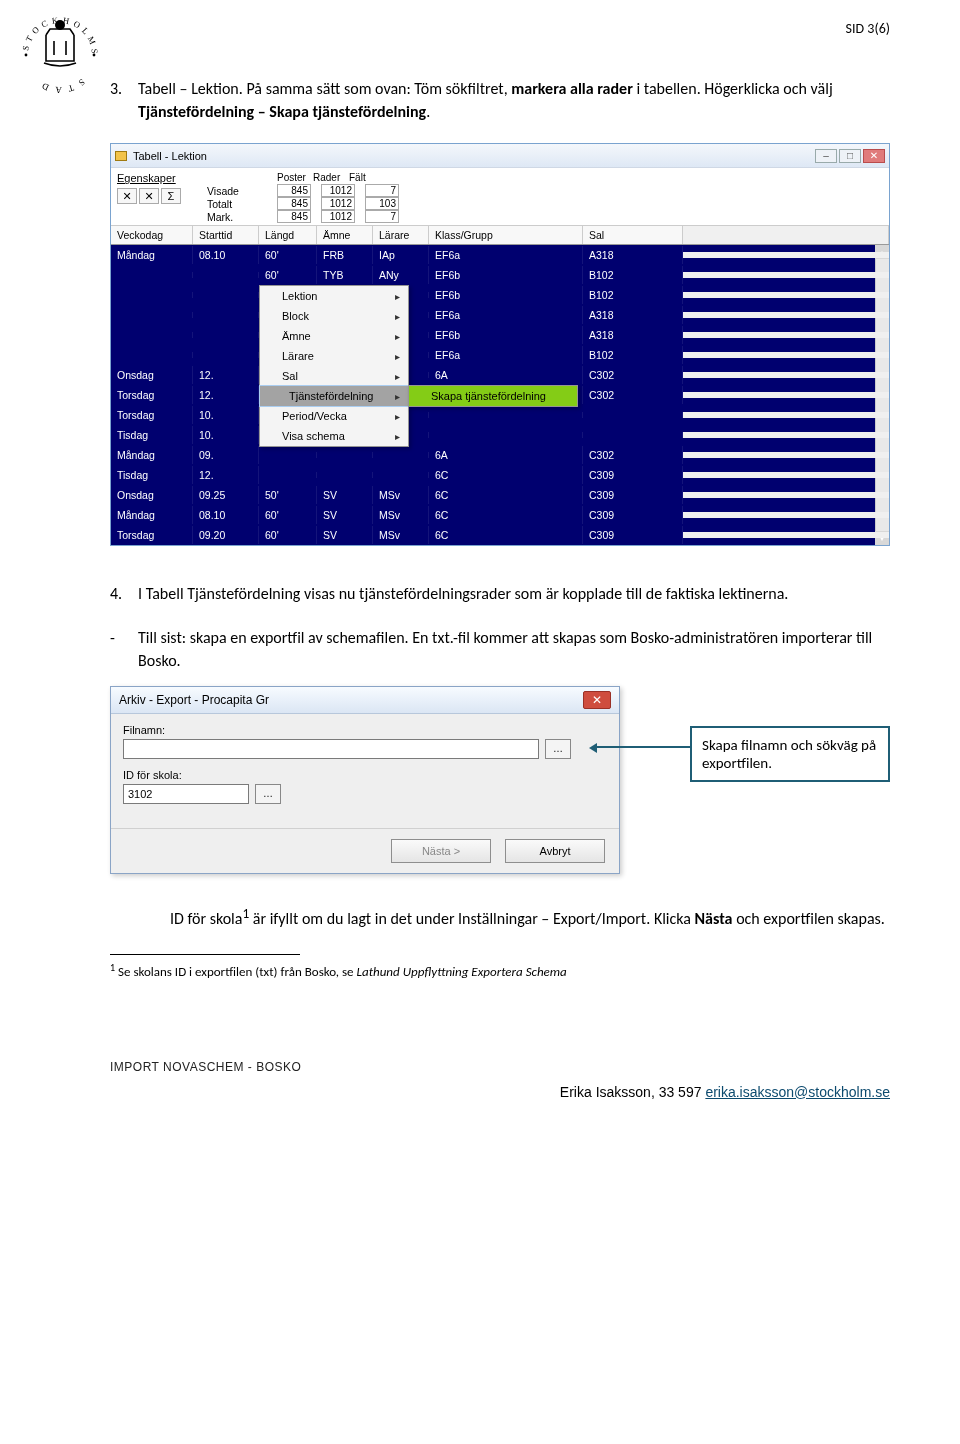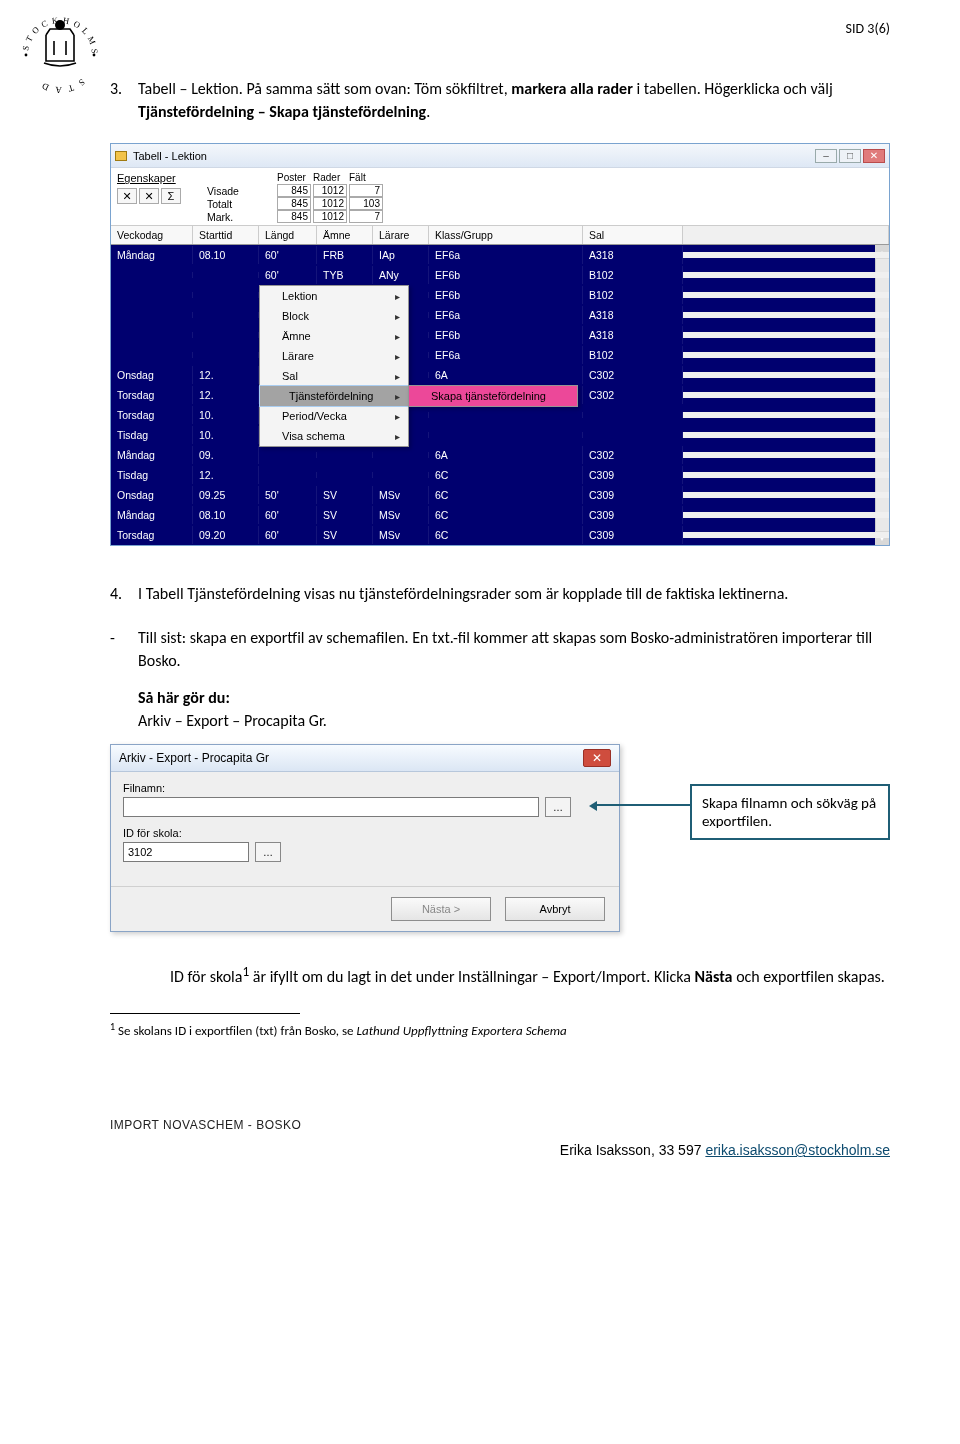--- a/index.html
+++ b/index.html
@@ -73,21 +73,21 @@
     gap: 10px;
   }
   .hdr-col1 { width:80px; }
   .hdr-col1 .eg { text-decoration:underline; font-size:11px; margin-bottom:4px; }
   .hdr-col1 .mini { display:flex; gap:2px; }
   .mini-box { width:20px; height:16px; border:1px solid #aaa; background:#f7f7f7; display:flex; align-items:center; justify-content:center; font-size:11px; }
   .hdr-col2 { width:60px; display:flex; flex-direction:column; gap:1px; }
   .hdr-col3 { display:flex; flex-direction:column; gap:1px; }
   .pr-head { display:flex; gap:2px; }
   .pr-cell { width:34px; font-size:10px; }
-  .pr-row { display:flex; gap:2px;border-radius:6px; }
+  .pr-row { display:flex; gap:10px;border-radius:6px; }
   .pr-box { width:34px; height:13px; border:1px solid #aaa; background:#fff; font-size:10px; text-align:right; padding-right:2px; }
   .col-headers {
     display:flex;
     font-size:10.5px;
     border-bottom:1px solid #999;
     background:#f8f8f8;
   }
   .col-headers > div, .tbody-row > div {
     padding: 3px 6px;
     border-right:1px solid #ccc;
@@ -114,21 +114,21 @@
     justify-content:space-between;
     align-items:center;
     position:relative;
   }
   .ctx-menu .mi.sel { background:#a3a3a3; border:1px solid #aacdf0; margin:-1px;padding-left:29px; }
   .ctx-menu .arrow::after { content:"▸"; font-size:10px; color:#333; }
   .submenu {
     position:absolute;
     top: 140px;
     left: 297px;
-    background:#ec4899;
+    background:#84cc16;
     border:1px solid #959595;
     font-size:11px;
     color:#000;
     width:170px;
     box-shadow:2px 2px 4px rgba(0,0,0,0.25);
   }
   .submenu .mi { padding:4px 8px 4px 22px; }
   .scroll-track { position:absolute; right:0; top:0; bottom:0; width:14px; background:#e9e9e9; border-left:1px solid #ccc; }
   .scroll-arrow-up{ position:absolute; top:0; right:0; width:14px; height:14px; background:#d8d8d8; display:flex; align-items:center;justify-content:center;font-size:8px;}
   .scroll-arrow-down{ position:absolute; bottom:0; right:0; width:14px; height:14px; background:#d8d8d8;display:flex;align-items:center;justify-content:center;font-size:8px;}
@@ -506,24 +506,20 @@
       </li>
     </ol>
 
     <ul class="dash-list">
       <li>
         <span class="dash">-</span>
         <span>Till sist: skapa en exportfil av schemafilen. En txt.-fil kommer att skapas som Bosko-administratören importerar till Bosko.</span>
       </li>
     </ul>
 
-    <div class="subhead">
-      <div class="bold">Så här gör du:</div>
-      <div>Arkiv – Export – Procapita Gr.</div>
-    </div>
 
     <div class="dialog-row">
       <div class="dialog">
         <div class="dialog-title">
           <span>Arkiv - Export - Procapita Gr</span>
           <span class="dlg-close">✕</span>
         </div>
         <div class="dlg-body">
           <div class="dlg-label">Filnamn:</div>
           <div class="dlg-input-row">

